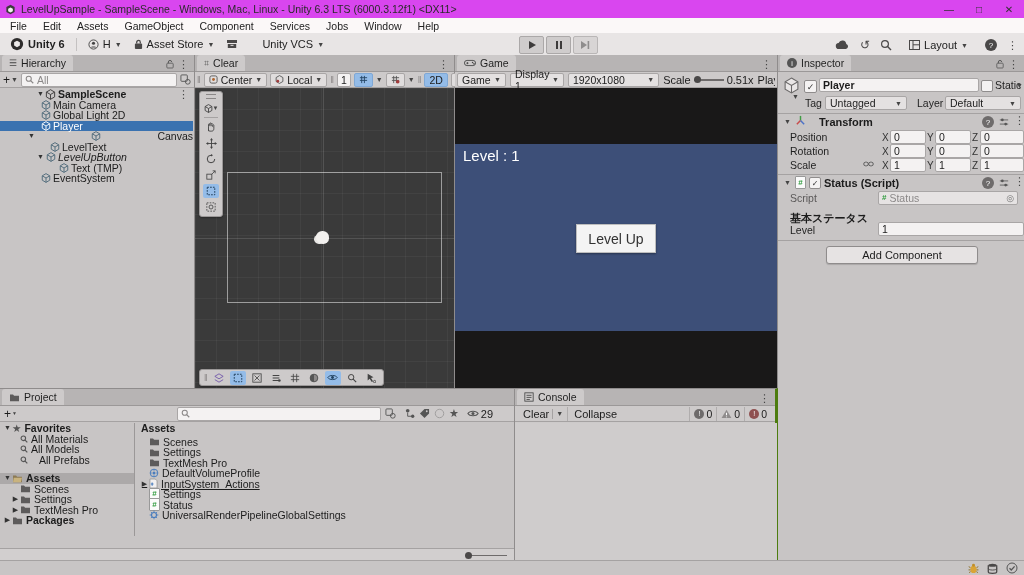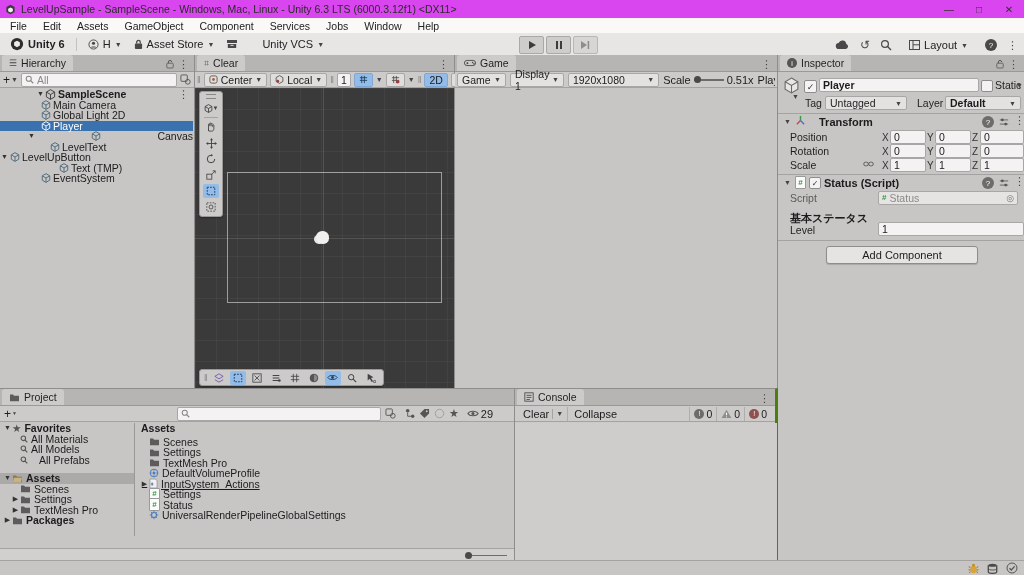--- a/index.html
+++ b/index.html
@@ -281,21 +281,21 @@
       <div class="hrow" style="padding-left:40px;">
         <span class="car"></span>
         <span class="ico cube">
             <svg width="10" height="10" viewBox="0 0 16 16">
               <path d="M8 1 14 4.5v7L8 15 2 11.5v-7z" fill="none" stroke="#57707F" stroke-width="1.6"></path>
               <path d="M2 4.5 8 8l6-3.5M8 8v7" stroke="#57707F" fill="none" stroke-width="1.6"></path>
             </svg>
           </span>
         <span>LevelText</span>
       </div>
-      <div class="hrow" style="">
+      <div class="hrow" style="padding-left:36px;font-style:italic;">
         <span class="car">▼</span>
         <span class="ico cube">
             <svg width="10" height="10" viewBox="0 0 16 16">
               <path d="M8 1 14 4.5v7L8 15 2 11.5v-7z" fill="none" stroke="#57707F" stroke-width="1.6"></path>
               <path d="M2 4.5 8 8l6-3.5M8 8v7" stroke="#57707F" fill="none" stroke-width="1.6"></path>
             </svg>
           </span>
         <span>LevelUpButton</span>
       </div>
       <div class="hrow" style="padding-left:49px;">
@@ -531,20 +531,28 @@
         <span>Scale</span>
         <span class="abs" style="position:relative;width:30px;height:10px;">
           <span class="abs" style="left:0;top:4.5px;width:30px;height:1.5px;background:#6e6b6b;"></span>
           <span class="abs" style="left:0;top:1px;width:7px;height:7px;border-radius:50%;background:#4a4848;"></span>
         </span>
         <span>0.51x</span>
       </span>
       <span style="overflow:hidden;white-space:nowrap;">Play</span>
     </div>
 
+    <div class="abs" style="left:0;top:33px;width:322px;height:300px;background:#191818;overflow:hidden;">
+      <div class="abs" id="gv-blue" style="left:0;top:56px;width:322px;height:187px;">
+        <span class="abs" style="left:8px;top:3px;color:#fff;font-size:15px;">Level : 1</span>
+        <div class="abs" id="levelup-btn" style="left:121px;top:80px;width:78px;height:27px;">
+          <span>Level Up</span>
+        </div>
+      </div>
+    </div>
   </div>
 
   <div class="abs" style="left:778px;top:55px;width:246px;height:505px;background:#C8C5C5;box-sizing:border-box;">
     <div class="tabstrip">
       <span class="tab">
         <span class="qicon" style="width:10px;height:10px;background:#555;font-size:7px;">i</span>
         <span>Inspector</span>
       </span>
       <span style="flex:1"></span>
       <span class="ico" style="margin:0 4px 2px 0;">
@@ -568,21 +576,21 @@
     <span class="abs ico" style="left:203px;top:25px;width:10px;height:10px;background:#F4F2F2;border:1px solid #8f8c8c;border-radius:2px;"></span>
     <span class="abs ins-lbl" style="left:217px;top:24px;">Static</span>
     <span class="abs caret" style="left:238px;top:27px;">▼</span>
 
     <span class="abs ins-lbl" style="left:27px;top:42px;">Tag</span>
     <span class="abs drop" style="left:47px;top:41px;width:82px;">
       <span>Untagged</span>
         <span class="caret">▼</span>
     </span>
     <span class="abs ins-lbl" style="left:139px;top:42px;">Layer</span>
-    <span class="abs drop" style="left:167px;top:41px;width:76px;font-weight:bold;">
+    <span class="abs drop" style="left:167px;top:41px;width:76px;">
       <span>Default</span>
         <span class="caret">▼</span>
     </span>
 
     <div class="comp-divider" style="top:58px;"></div>
 
     <span class="abs caret" style="left:6px;top:63px;">▼</span>
     <span class="abs ico" style="left:17px;top:60px;">
       <svg width="11" height="11" viewBox="0 0 12 12">
           <path d="M6 6 6 1" stroke="#3f9b43" stroke-width="1.6"></path>

